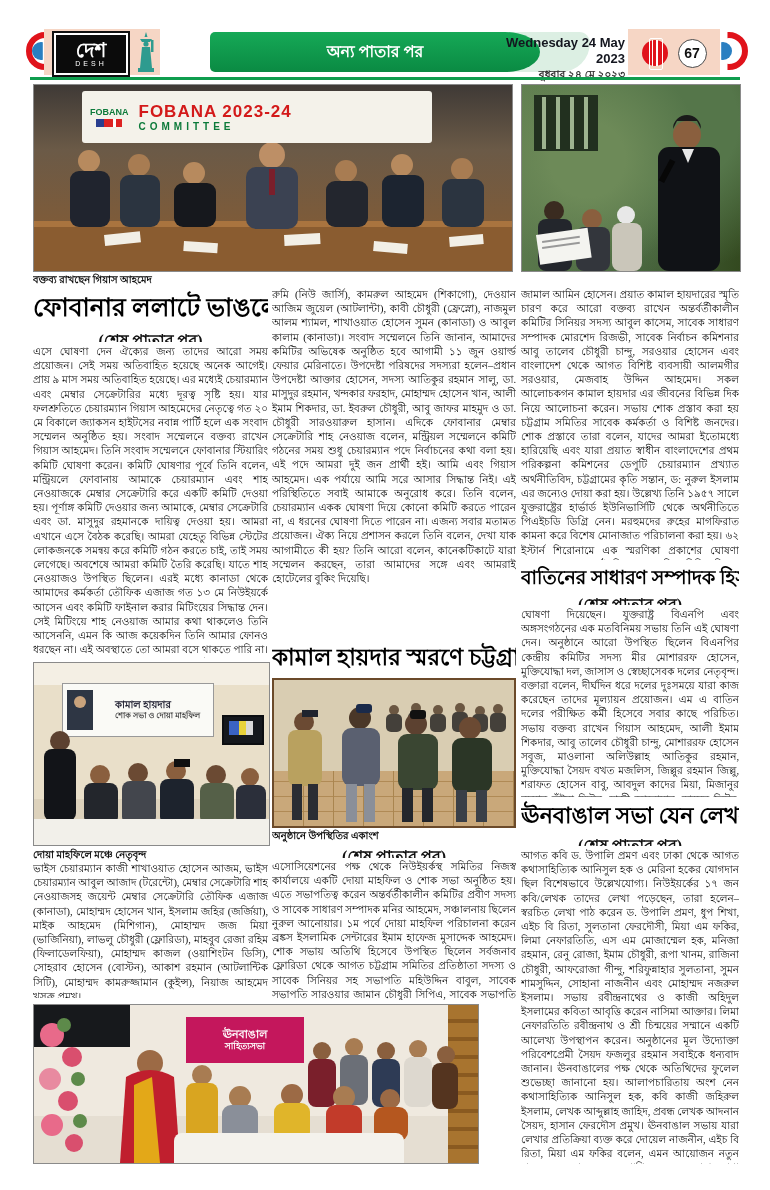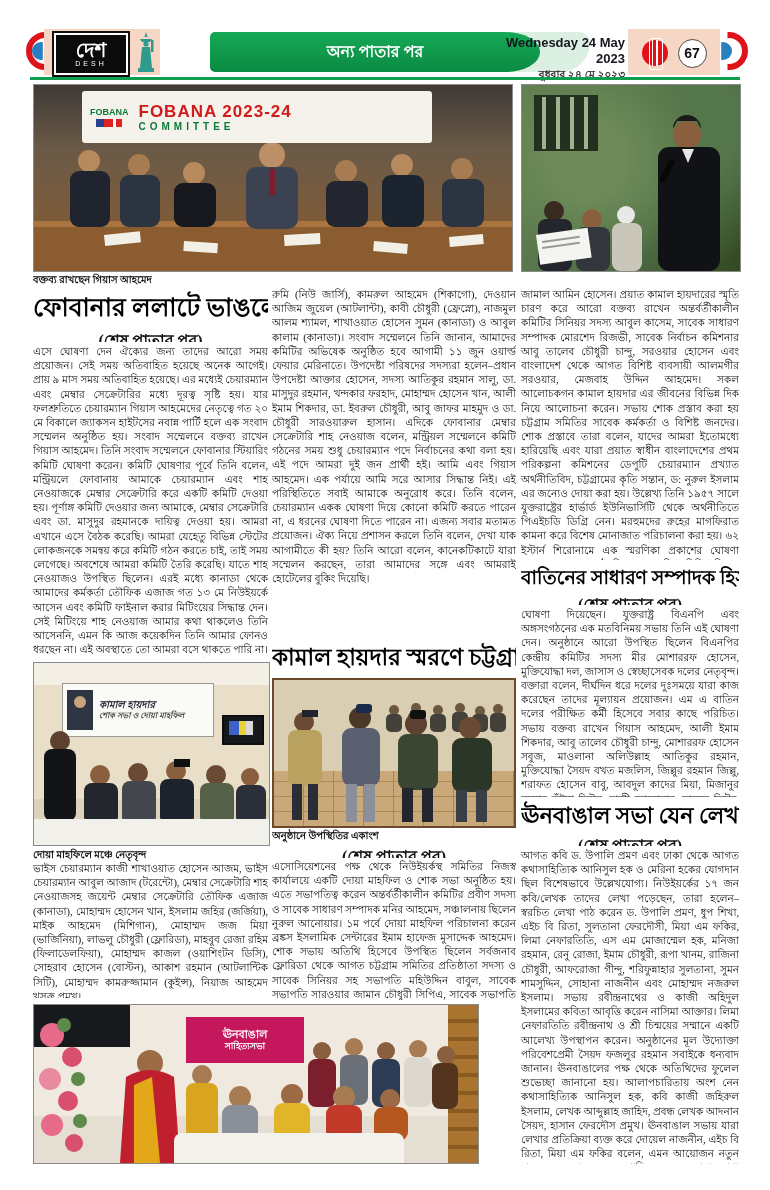--- a/index.html
+++ b/index.html
@@ -63,21 +63,21 @@
   .ph1-sub{font:bold 10px "Liberation Sans",sans-serif;color:#0c7a3a;letter-spacing:4px;}
   .ph2{background:radial-gradient(circle at 30% 40%,#6d8a58 0 20%,transparent 60%),
        radial-gradient(circle at 70% 20%,#55764a 0 30%,transparent 70%),
        linear-gradient(100deg,#5e7d4f 0%,#49663f 60%,#33491f 100%);}
   .ph3{background:linear-gradient(#d9cdb2 0 62%,#c9a87a 62% 100%);border:2px solid #6b4a2a;}
   .ph3-floor{position:absolute;left:0;bottom:0;width:100%;height:38%;
              background:repeating-linear-gradient(90deg,transparent 0 29px,#a9854f 29px 30px),
                         repeating-linear-gradient(0deg,transparent 0 14px,#b08a55 14px 15px);}
   .ph4{background:linear-gradient(#f4efe4 0 12%,#e9dfc9 12% 75%,#ddd2bc 75% 100%);}
   .ph4-banner{position:absolute;left:28px;top:20px;width:152px;height:54px;background:#fafaf6;
-              border:1px solid #999;display:flex;align-items:center;gap:6px;padding:4px;box-sizing:border-box;font-style:italic;}
+              border:1px solid #999;display:flex;align-items:center;gap:22px;padding:4px;box-sizing:border-box;}
   .ph4-portrait{width:26px;height:40px;background:#2e3644;flex:none;position:relative;}
   .ph4-portrait::after{content:"";position:absolute;left:7px;top:6px;width:12px;height:12px;border-radius:50%;background:#c9a37c;}
   .ph4-name{font-size:10px;font-weight:bold;color:#223;line-height:12px;}
   .ph4-line{font-size:8px;font-weight:bold;color:#444;line-height:10px;}
   .ph4-tv{position:absolute;left:188px;top:52px;width:38px;height:26px;background:#15181d;border:2px solid #0c0e11;}
   .ph4-tv::after{content:"";position:absolute;left:5px;top:4px;width:24px;height:14px;
                  background:linear-gradient(90deg,#3a63c4 0 40%,#e8d23a 40% 70%,#d8d8d8 70% 100%);}
   .ph4-table{position:absolute;left:0;bottom:0;width:100%;height:26px;background:#f2f0ea;}
   .ph5{background:linear-gradient(#efe9df 0 70%,#e5ded2 70% 100%);}
   .ph5-dark{position:absolute;left:0;top:0;width:96px;height:42px;background:#17191c;}

